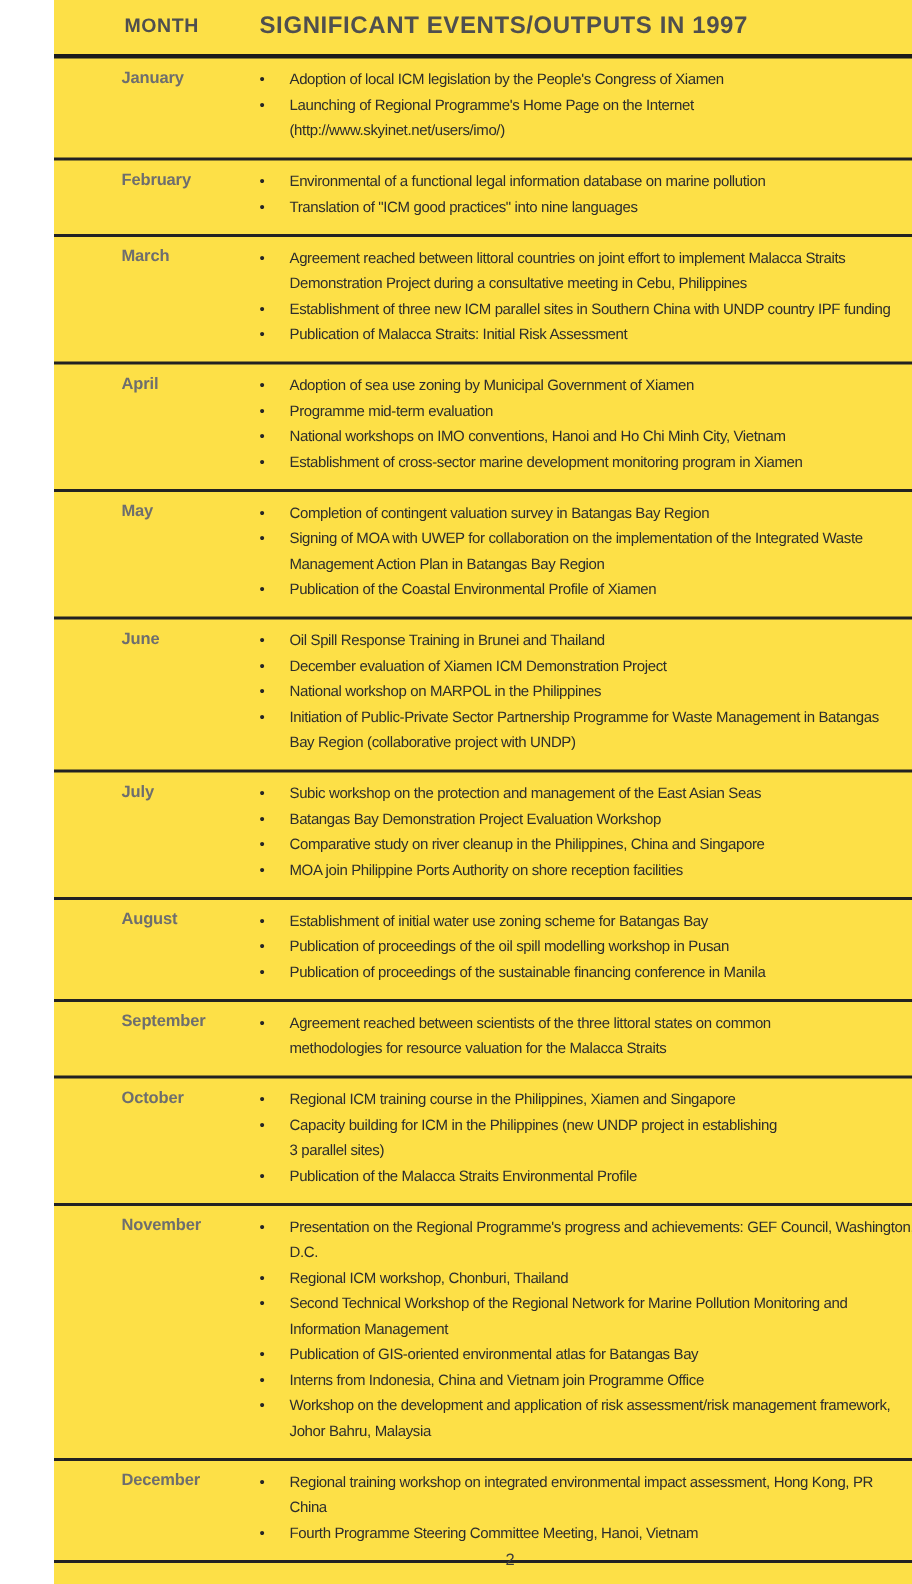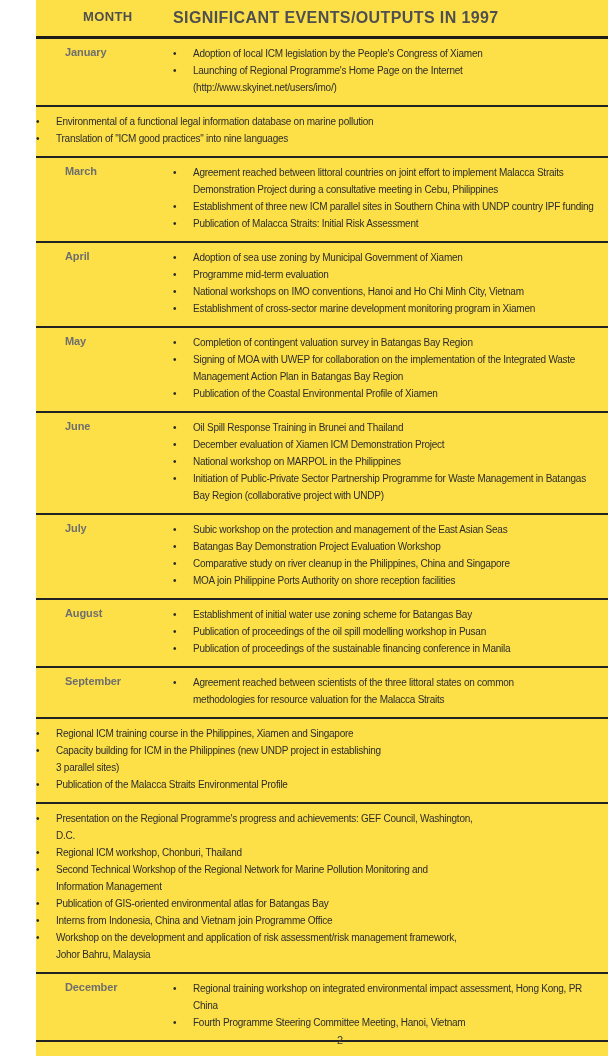--- a/index.html
+++ b/index.html
@@ -35,21 +35,21 @@
     color:#4f4f4f;
     letter-spacing:0.4px;
   }
   .row{
     display:flex;
     border-bottom:2px solid #222222;
     padding:6px 0 9px 0;
   }
   .cell.month{
     width:137px;
-    padding-left:29px;
+    padding-left:45px;
     padding-top:1px;
     box-sizing:border-box;
     font-size:11px;
     font-weight:bold;
     color:#6e6e6e;
     letter-spacing:-0.1px;
   }
   ul.cell.events{
     flex:1;
     margin:0;
@@ -105,20 +105,21 @@
             </li>
             <li>
               <span class="bullet">•</span>
               <span class="txt">Launching of Regional Programme's Home Page on the Internet
 (http://www.skyinet.net/users/imo/)</span>
             </li>
           </ul>
   </div>
 
   <div class="row">
+    <div class="cell month">February</div>
     <ul class="cell events">
             <li>
               <span class="bullet">•</span>
               <span class="txt">Environmental of a functional legal information database on marine pollution</span>
             </li>
             <li>
               <span class="bullet">•</span>
               <span class="txt">Translation of "ICM good practices" into nine languages</span>
             </li>
           </ul>
@@ -252,38 +253,40 @@
     <ul class="cell events">
             <li>
               <span class="bullet">•</span>
               <span class="txt">Agreement reached between scientists of the three littoral states on common
 methodologies for resource valuation for the Malacca Straits</span>
             </li>
           </ul>
   </div>
 
   <div class="row">
+    <div class="cell month">October</div>
     <ul class="cell events">
             <li>
               <span class="bullet">•</span>
               <span class="txt">Regional ICM training course in the Philippines, Xiamen and Singapore</span>
             </li>
             <li>
               <span class="bullet">•</span>
               <span class="txt">Capacity building for ICM in the Philippines (new UNDP project in establishing
 3 parallel sites)</span>
             </li>
             <li>
               <span class="bullet">•</span>
               <span class="txt">Publication of the Malacca Straits Environmental Profile</span>
             </li>
           </ul>
   </div>
 
   <div class="row">
+    <div class="cell month">November</div>
     <ul class="cell events">
             <li>
               <span class="bullet">•</span>
               <span class="txt">Presentation on the Regional Programme's progress and achievements: GEF Council, Washington,
 D.C.</span>
             </li>
             <li>
               <span class="bullet">•</span>
               <span class="txt">Regional ICM workshop, Chonburi, Thailand</span>
             </li>

